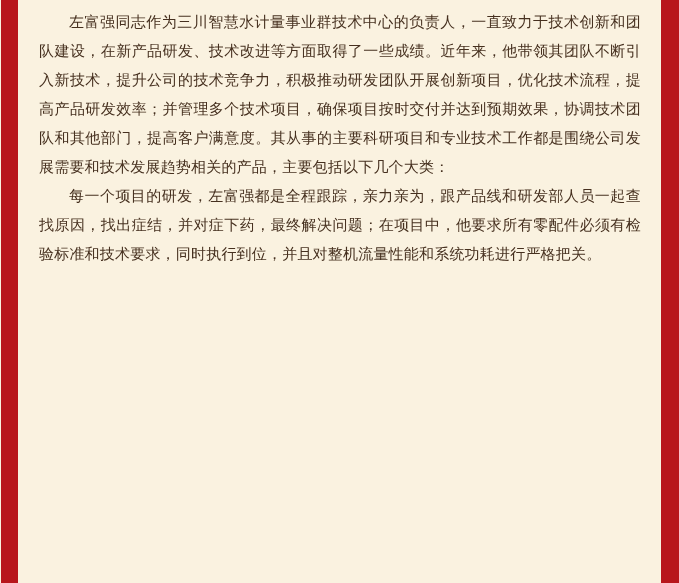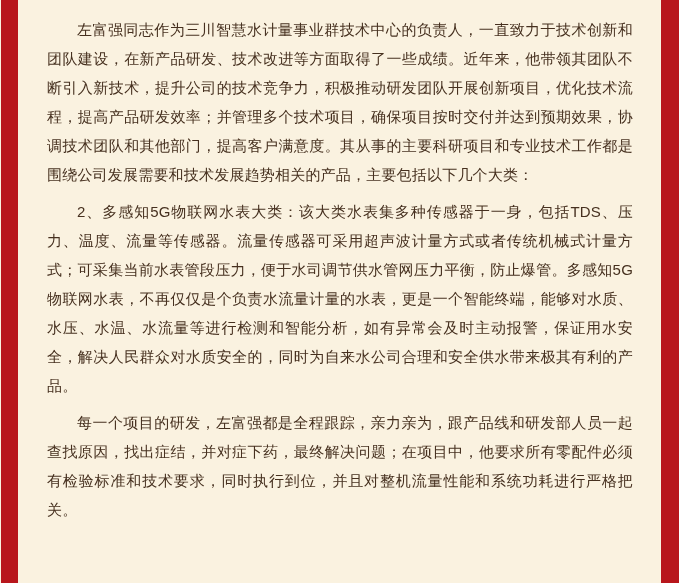--- a/index.html
+++ b/index.html
@@ -34,28 +34,27 @@
     top: 7px;
     width: 602px;
     color: var(--text-color, #46301f);
     font-size: 15px;
     line-height: 29px;
     text-align: justify;
     text-justify: inter-character;
     letter-spacing: 0.2px;
   }
   .content p {
-    margin: 8px;
+    margin: 0;
     padding: 0;
     text-indent: 2em;
   }
 </style>
 </head>
 <body>
 
 <div class="red-bar left"></div>
 <div class="red-bar right"></div>
 
 <div class="content">
   <p>左富强同志作为三川智慧水计量事业群技术中心的负责人，一直致力于技术创新和团队建设，在新产品研发、技术改进等方面取得了一些成绩。近年来，他带领其团队不断引入新技术，提升公司的技术竞争力，积极推动研发团队开展创新项目，优化技术流程，提高产品研发效率；并管理多个技术项目，确保项目按时交付并达到预期效果，协调技术团队和其他部门，提高客户满意度。其从事的主要科研项目和专业技术工作都是围绕公司发展需要和技术发展趋势相关的产品，主要包括以下几个大类：</p>
-  <p>2、多感知5G物联网水表大类：该大类水表集多种传感器于一身，包括TDS、压力、温度、流量等传感器。流量传感器可采用超声波计量方式或者传统机械式计量方式；可采集当前水表管段压力，便于水司调节供水管网压力平衡，防止爆管。多感知5G物联网水表，不再仅仅是个负责水流量计量的水表，更是一个智能终端，能够对水质、水压、水温、水流量等进行检测和智能分析，如有异常会及时主动报警，保证用水安全，解决人民群众对水质安全的，同时为自来水公司合理和安全供水带来极其有利的产品。</p>
   <p>每一个项目的研发，左富强都是全程跟踪，亲力亲为，跟产品线和研发部人员一起查找原因，找出症结，并对症下药，最终解决问题；在项目中，他要求所有零配件必须有检验标准和技术要求，同时执行到位，并且对整机流量性能和系统功耗进行严格把关。</p>
 </div>
 
 </body></html>

